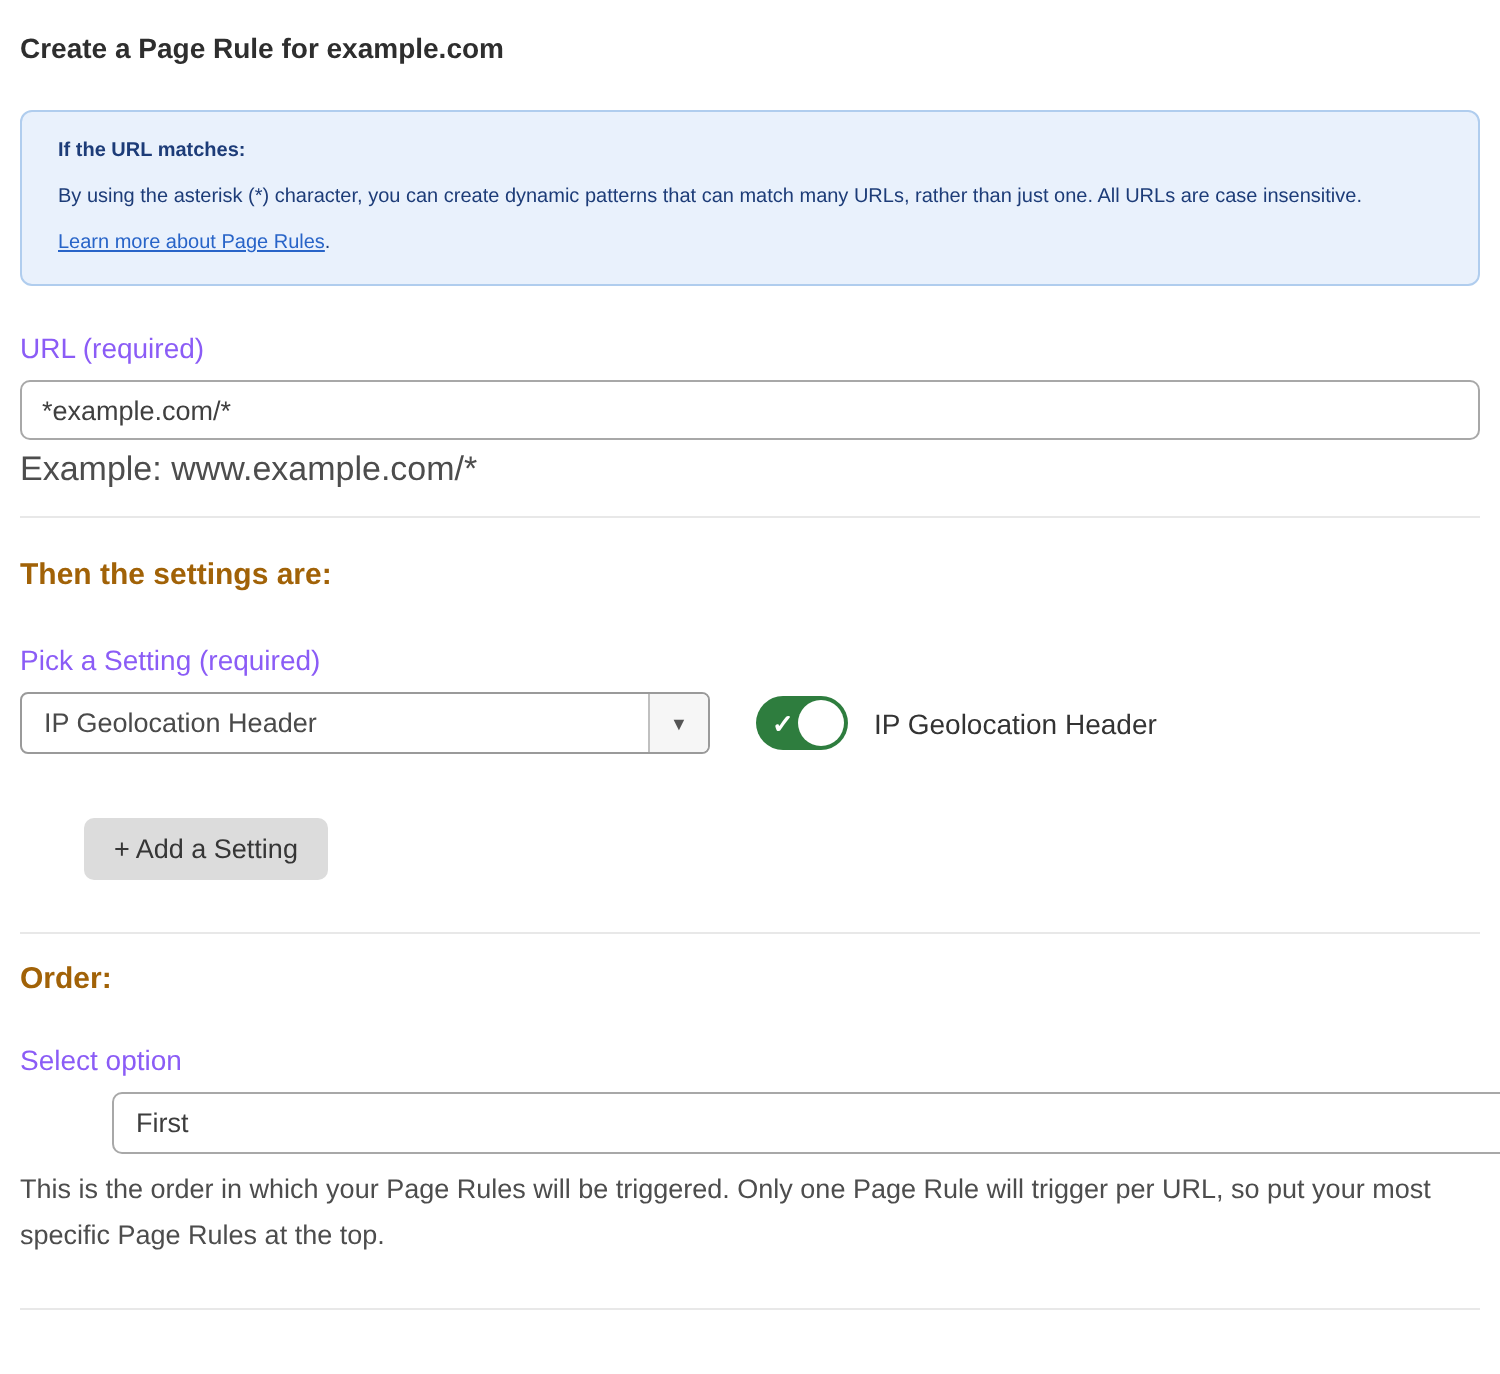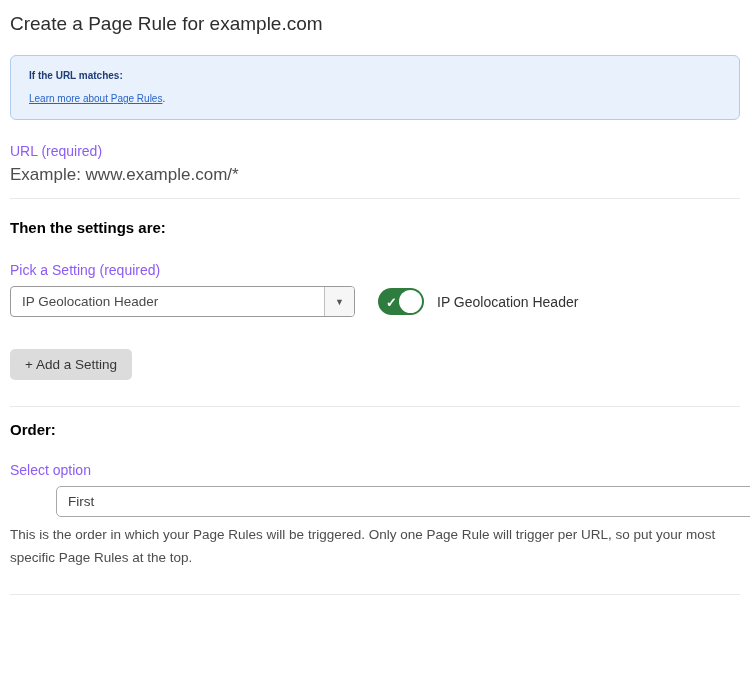--- a/index.html
+++ b/index.html
@@ -5,23 +5,23 @@
   * { box-sizing: border-box; margin: 0; padding: 0; }
   html, body {
     width: 750px;
     background: #ffffff;
     font-family: "Liberation Sans", sans-serif;
     color: #383838;
   }
   .container { width: 750px; padding: 0 10px; }
 
   .page-title {
-    font-size: 19px;
+    font-size: 14px;
     line-height: 24px;
-    font-weight: normal;
+    font-weight: bold;
     color: #2e2e2e;
     padding-top: 12px;
   }
 
   .info-box {
     margin-top: 19px;
     background: #e9f1fc;
     border: 1px solid #b0cdee;
     border-radius: 6px;
     padding: 8px 18px 9px;
@@ -68,21 +68,21 @@
   }
   .divider-1 { margin-top: 15px; }
   .divider-2 { margin-top: 26px; }
   .divider-3 { margin-top: 25px; }
 
   .section-heading {
     margin-top: 19px;
     font-size: 15px;
     font-weight: bold;
     line-height: 19px;
-    color: #000000;
+    color: #a16207;
   }
   .section-heading.order { margin-top: 13px; }
 
   .picker-label { margin-top: 24px; }
 
   .setting-row {
     margin-top: 7px;
     display: flex;
     align-items: center;
   }
@@ -154,20 +154,21 @@
     display: inline-flex;
     align-items: center;
     justify-content: center;
     height: 31px;
     padding: 0 15px;
     border: none;
     border-radius: 5px;
     font-size: 13.5px;
     font-family: "Liberation Sans", sans-serif;
     cursor: pointer;
+    margin-left: 32px;
   }
   .btn-gray {
     background: #dcdcdc;
     color: #363636;
   }
   .add-setting-btn { margin-top: 32px; }
 
   .order-select {
     margin-top: 7px;
     width: 100%;
@@ -195,26 +196,28 @@
 </style>
 </head>
 <body>
 
 <div class="container">
 
   <h1 class="page-title">Create a Page Rule for example.com</h1>
 
   <div class="info-box">
     <div class="info-heading">If the URL matches:</div>
+    <div class="info-body">By using the asterisk (*) character, you can create dynamic patterns that can match many URLs, rather than just one. All URLs are case insensitive.</div>
     <div>
       <a class="info-link">Learn more about Page Rules</a><span>.</span>
     </div>
   </div>
 
   <div class="field-label">URL (required)</div>
+  <input class="text-input" type="text" value="*example.com/*" style="">
   <div class="helper-text">Example: www.example.com/*</div>
 
   <hr class="divider divider-1">
 
   <div class="section-heading">Then the settings are:</div>
 
   <div class="field-label picker-label">Pick a Setting (required)</div>
 
   <div class="setting-row">
     <div class="setting-select">

